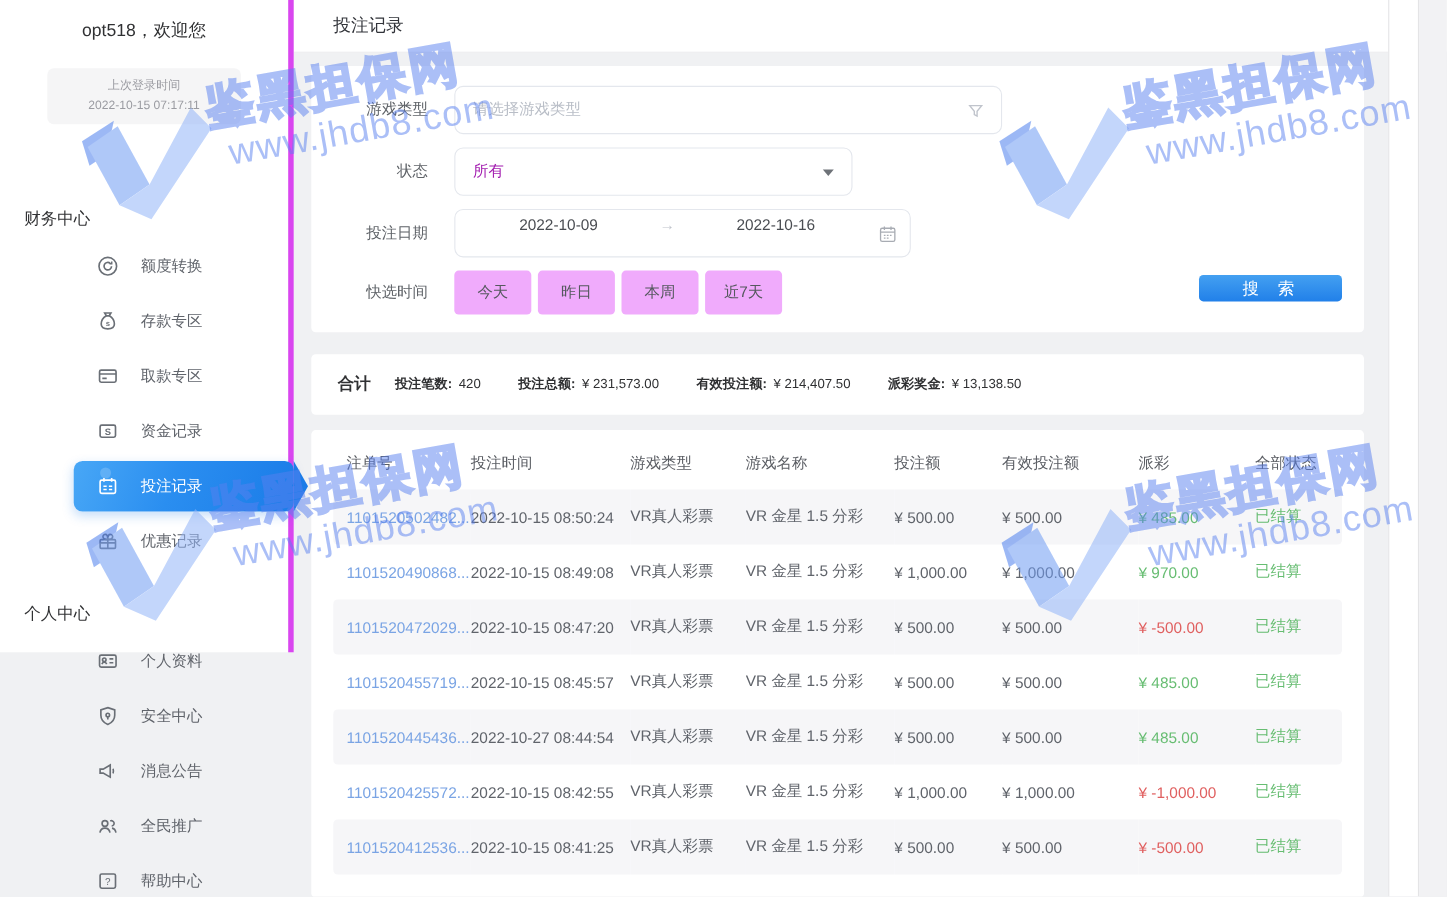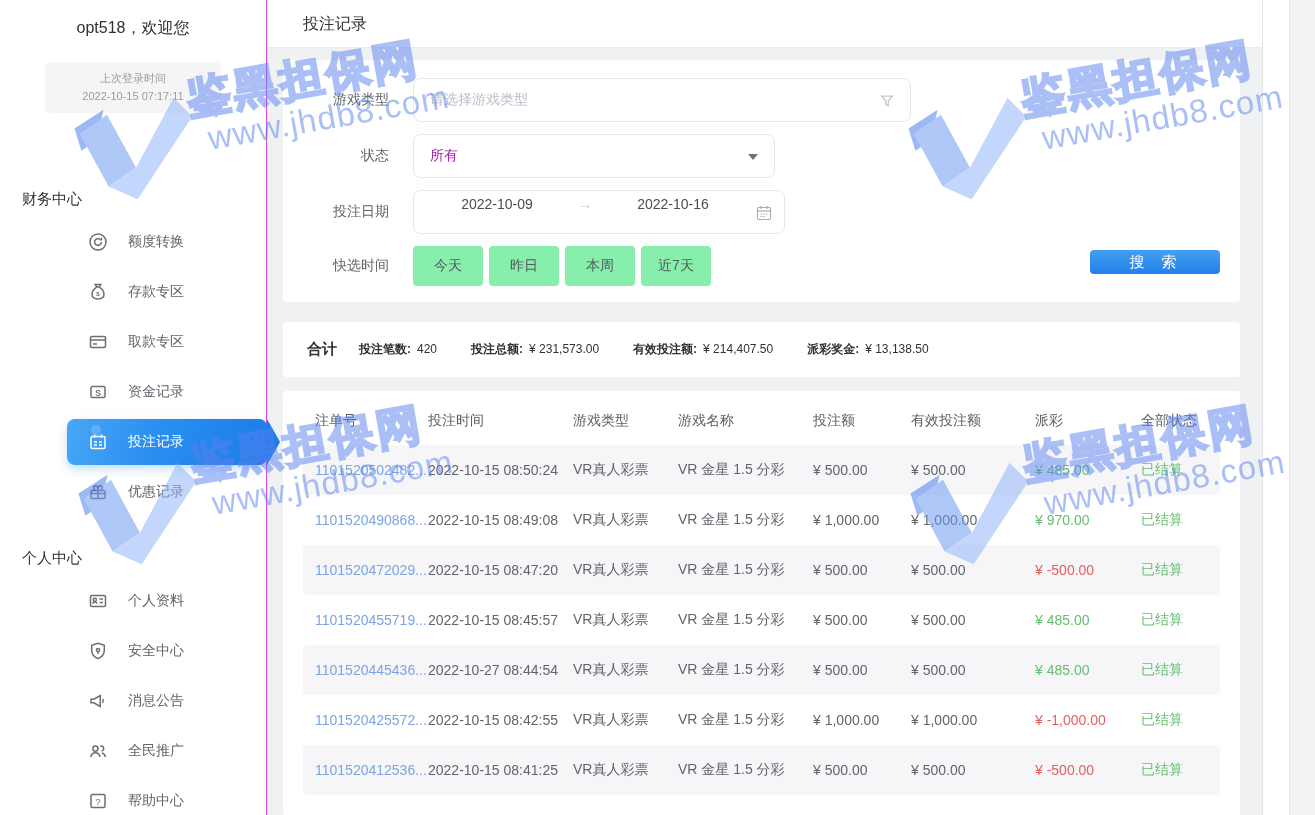--- a/index.html
+++ b/index.html
@@ -1,20 +1,20 @@
 <!DOCTYPE html>
 <html><head>
 <meta charset="utf-8">
 <style>
   * { margin:0; padding:0; box-sizing:border-box; }
   html,body { width:1315px; height:815px; overflow:hidden; }
   body { position:relative; background:#f0f1f3; font-family:"Liberation Sans","DejaVu Sans",sans-serif; color:#333; }
 
   
-  .sidebar { position:absolute; left:0; top:0; width:267px; height:815px; background:#fff; border-right:1px solid #d946ef; z-index:2; }
+  .sidebar { position:absolute; left:0; top:0; width:267px; height:593px; background:#fff; border-right:5px solid #d946ef; z-index:2; }
   .greeting { padding-top:18px; text-align:center; font-size:16px; color:#303133; }
   .login-box { margin:23px auto 0; width:176px; background:#f5f5f6; border-radius:6px; padding:7px 0 8px; text-align:center; font-size:11px; color:#9a9ba1; line-height:18px; }
   .nav-title { margin:77px 0 8px 22px; font-size:15px; color:#303133; }
   .nav-title.second { margin-top:32px; }
   .nav-item { height:50px; display:flex; align-items:center; padding-left:21px; margin-left:67px; width:200px; cursor:pointer; color:#60646b; font-size:14px; position:relative; }
   .nav-item .ic { width:20px; height:20px; margin-right:20px; color:#6a6f76; flex:0 0 20px; }
   .nav-item .ic svg { width:20px; height:20px; display:block; }
   .nav-item.active { height:46px; margin:2px 0 2px 67px; background:linear-gradient(110deg,#48a7f6 0%,#2a8ef0 45%,#1b7ce8 100%); border-radius:8px; color:#fff; box-shadow:0 4px 10px rgba(27,124,232,.25); }
   .nav-item.active .ic { color:#fff; }
   .nav-item.active::after { content:""; position:absolute; right:-13px; top:0; border-top:23px solid transparent; border-bottom:23px solid transparent; border-left:13px solid #1b7ce8; }
@@ -30,25 +30,25 @@
   
   .filter-card { padding:18px 20px 16px; position:relative; height:242px; }
   .f-row { display:flex; align-items:center; margin-bottom:12px; }
   .f-label { width:86px; text-align:right; margin-right:24px; font-size:14px; color:#5f6368; flex:0 0 86px; }
   .ctl { border:1px solid #e4e7ed; border-radius:8px; height:44px; background:#fff; display:flex; align-items:center; position:relative; }
   .sel-game { width:498px; padding:0 40px 0 16px; }
   .placeholder { color:#b9bec7; font-size:14px; }
   .sel-status { width:362px; padding:0 40px 0 16px; font-size:14px; color:#a21caf; }
   .funnel { position:absolute; right:14px; top:13px; width:18px; height:18px; color:#c0c4cc; }
   .caret { position:absolute; right:16px; top:19px; width:0; height:0; border-left:5px solid transparent; border-right:5px solid transparent; border-top:6px solid #6e7278; }
-  .date-ctl { width:372px; padding:0 38px 16px 10px; justify-content:space-between; font-size:14px; color:#4a4d52; }
+  .date-ctl { width:415px; padding:0 38px 16px 10px; justify-content:space-between; font-size:14px; color:#4a4d52; }
   .date-val { flex:1; text-align:center; }
   .date-arrow { color:#c0c4cc; flex:0 0 30px; text-align:center; }
   .cal-icon { position:absolute; right:12px; top:14px; width:16px; height:16px; color:#a8acb3; }
-  .quick-btn { width:70px; height:40px; margin-right:6px; background:#86efac; border:none; border-radius:4px; font-size:14px; color:#55585e; cursor:pointer; font-family:inherit; }
+  .quick-btn { width:70px; height:40px; margin-right:6px; background:#f0abfc; border:none; border-radius:4px; font-size:14px; color:#55585e; cursor:pointer; font-family:inherit; }
   .search-btn { position:absolute; right:20px; bottom:28px; width:130px; height:24px; border:none; border-radius:4px; background:linear-gradient(180deg,#44a0f1,#2180e9); color:#fff; font-size:15px; letter-spacing:4px; cursor:pointer; font-family:Liberation Mono, monospace; }
 
   
   .summary-card { margin-top:20px; height:55px; display:flex; align-items:center; padding:0 24px; }
   .sum-title { font-size:15px; font-weight:bold; color:#303133; margin-right:22px; }
   .sum-item { margin-right:34px; font-size:12px; color:#303133; }
   .sum-item b { font-weight:bold; margin-right:6px; }
 
   
   .table-card { margin-top:14px; padding:6px 20px 20px; min-height:425px; }

